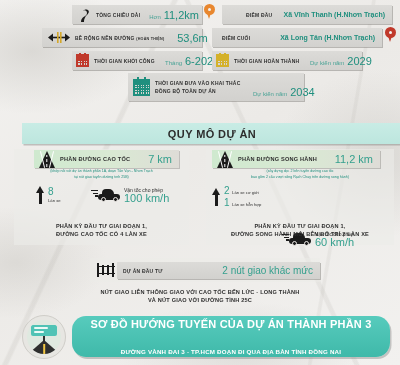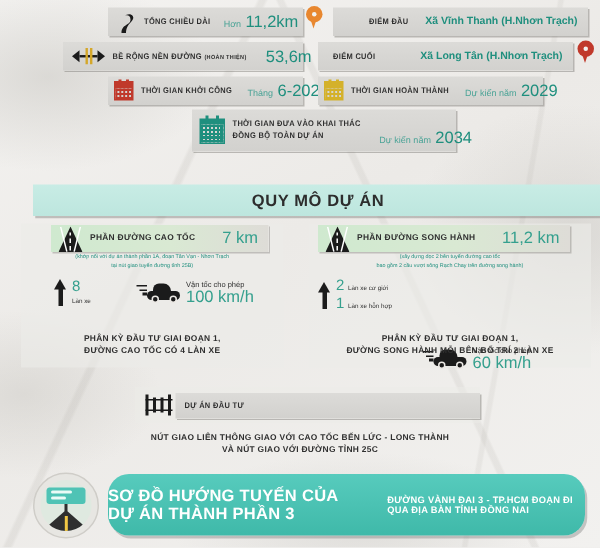--- a/index.html
+++ b/index.html
@@ -135,21 +135,21 @@
      background:#e7e6e2; border:1.6px solid #cfcdc8; display:flex; align-items:center; justify-content:center; }
   .badge .inner { width:34px; height:34px; border-radius:50%; background:#dfe9e0; position:relative; overflow:hidden; }
   .badge .sign { position:absolute; top:5px; left:4px; width:26px; height:11px; background:#4fc3b5; border-radius:2px; }
   .badge .sign i { position:absolute; left:2.5px; height:1.8px; background:#eafaf6; border-radius:1px; }
   .badge .post { position:absolute; top:15px; left:15.5px; width:2.5px; height:6px; background:#2f2f2f; }
   .badge .rd { position:absolute; bottom:0; left:50%; transform:translateX(-50%);
      width:0; height:0; border-left:16px solid transparent; border-right:16px solid transparent; border-bottom:14px solid #2f2f2f; }
   .badge .rdm { position:absolute; bottom:0; left:50%; transform:translateX(-50%); width:1.6px; height:10px; background:#f2c744; }
 
   .bottom-banner { border-radius: 14px; background: linear-gradient(180deg,#57cbbd 0%, #3fb9a9 100%);
-     box-shadow: 1.5px 2px 0 rgba(110,110,110,.35); flex-direction: row; gap:18px; }
+     box-shadow: 1.5px 2px 0 rgba(110,110,110,.35); flex-direction: column; gap:18px; }
   .bottom-banner .t1 { font-size:11px; font-weight:700; color:#fff; letter-spacing:.2px; }
   .bottom-banner .t2 { font-size:6.2px; font-weight:700; color:#fff; letter-spacing:.2px; }
 </style>
 </head>
 <body>
 
 <div id="root">
   <div id="bg"></div>
 
   <div class="pill" style="left:72px; top:5px; width:130px;">
@@ -366,20 +366,21 @@
     <span class="vb" style="left:0;"></span>
     <span class="vb" style="left:5px; height:10px; top:2px;"></span>
     <span class="vb" style="left:10px; height:10px; top:2px;"></span>
     <span class="vb" style="left:15px;"></span>
     <span class="hb" style="top:3px;"></span>
     <span class="hb" style="top:9.5px;"></span>
   </span>
 
   <div class="pill" style="left:117px; top:262px; width:203px; height:17px;">
     <span class="lab">DỰ ÁN ĐẦU TƯ</span>
+    <span style="margin-left:auto; font-size:10px; color:#35a08e;">2 nút giao khác mức</span>
   </div>
 
   <div class="capt" style="left:0; top:288px; width:400px;">
     <div>NÚT GIAO LIÊN THÔNG GIAO VỚI CAO TỐC BẾN LỨC - LONG THÀNH</div>
     <div>VÀ NÚT GIAO VỚI ĐƯỜNG TỈNH 25C</div>
   </div>
 
   <div class="badge" style="left:22px; top:315px;">
     <span class="inner">
       <span class="rd"></span>

